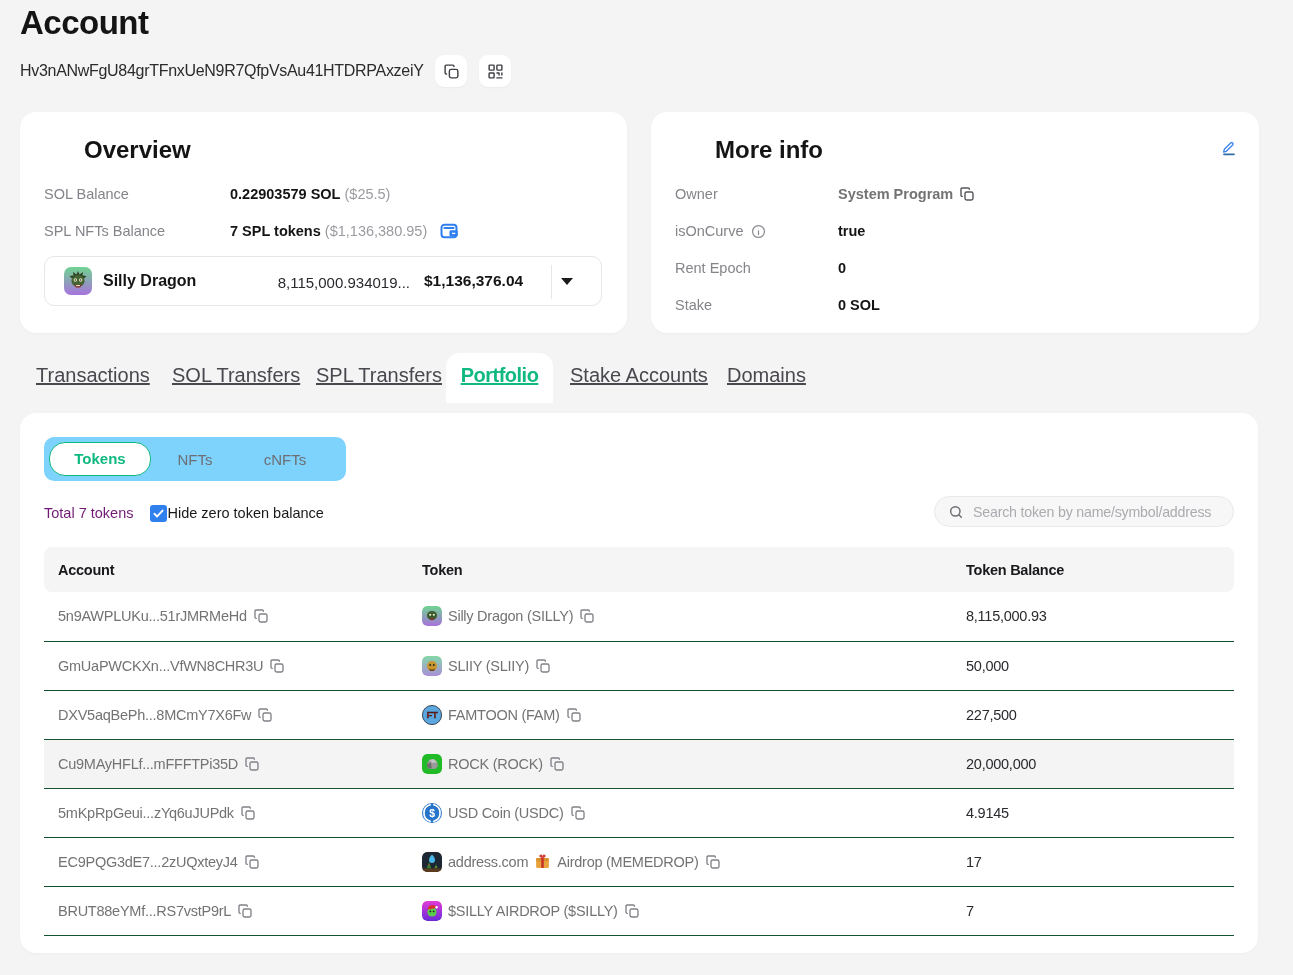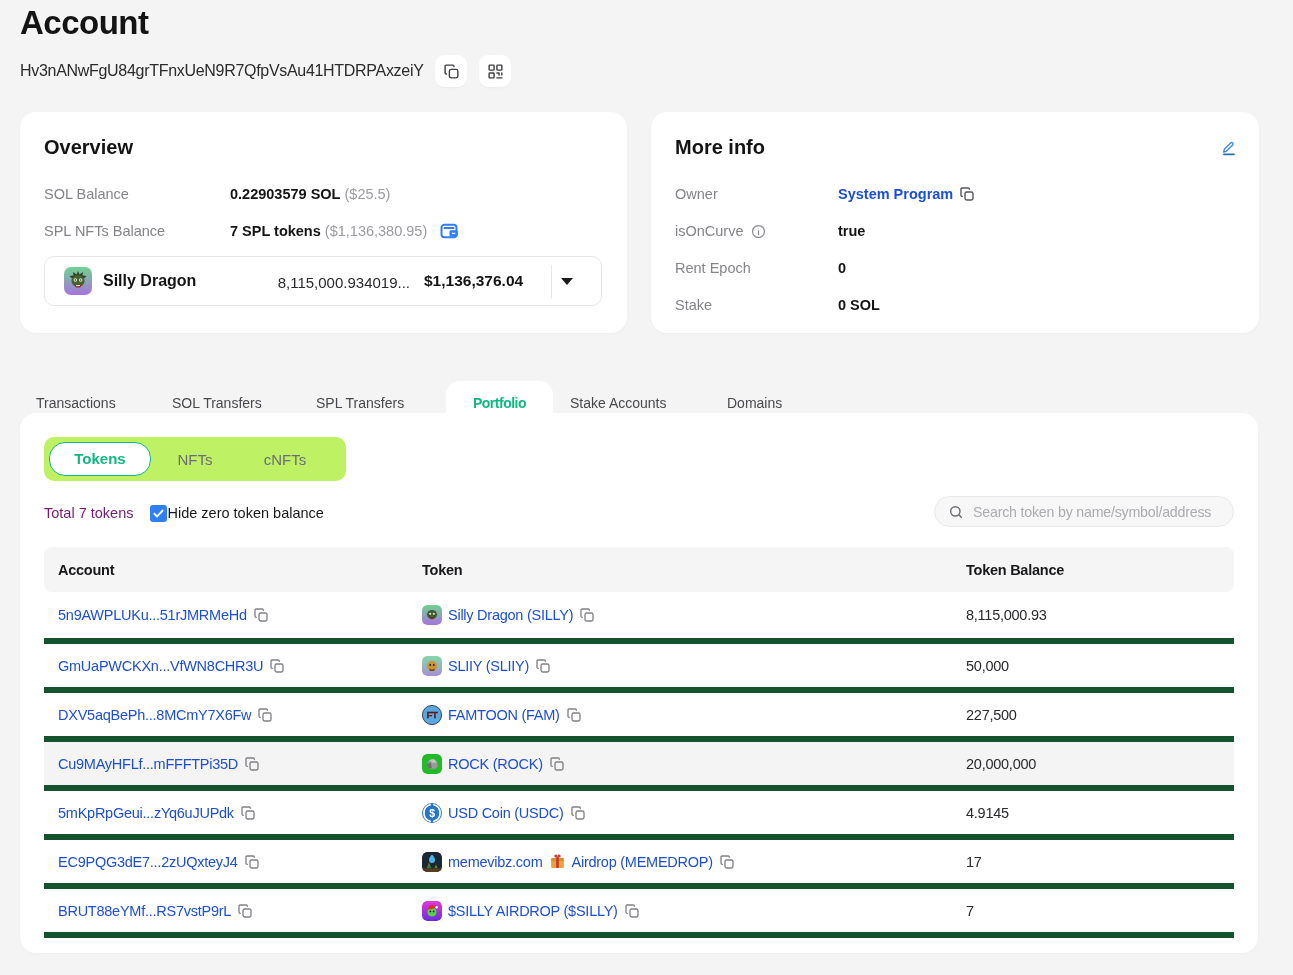--- a/index.html
+++ b/index.html
@@ -8,43 +8,43 @@
 #page { position:relative; width:1293px; height:975px; }
 h1.title { left:20px; top:4px; font-size:33px; font-weight:800; letter-spacing:-0.5px; color:#141414; }
 .addr { left:20px; top:62px; font-size:16px; letter-spacing:-0.3px; color:#2b2b2b; }
 .iconbtn { width:32px; height:32px; background:#fff; border-radius:9px; display:flex; align-items:center; justify-content:center; box-shadow:0 1px 2px rgba(0,0,0,0.04); }
 .searchwrap { left:848px; top:8px; width:408px; height:48px; background:#fff; border-radius:10px; display:flex; align-items:center; box-shadow:0 1px 2px rgba(0,0,0,0.03); }
 .searchwrap .ph { margin-left:20px; font-size:14px; letter-spacing:-0.2px; color:#a8a8ad; flex:1; }
 .searchbtn { position:absolute; right:1px; top:4px; width:47px; height:40px; background:#bb3fd9; border-radius:9px; display:flex; align-items:center; justify-content:center; }
 .card { background:#fff; border-radius:16px; box-shadow:0 1px 3px rgba(0,0,0,0.03); }
 #ovcard { left:20px; top:112px; width:607px; height:221px; }
 #micard { left:651px; top:112px; width:608px; height:221px; }
-.cardtitle { font-size:20px; font-weight:700; color:#141414; }
+.cardtitle { font-size:24px; font-weight:700; color:#141414;margin-left:40px; }
 .row { position:absolute; display:flex; align-items:center; font-size:14.5px; }
 .lbl { color:#84848a; }
 .val { font-weight:700; color:#141414; }
 .dim { color:#9b9ba1; font-weight:400; }
-.link { color:#1d4ed8; text-decoration:none; }
+.link { color:#737373; text-decoration:none; }
 .selector { left:24px; top:144px; width:558px; height:50px; border:1px solid #e7e7e9; border-radius:10px; }
-.tab { position:absolute; top:381px; height:50px; line-height:44px; font-size:14px; font-weight:400; color:#48484e; }
+.tab { position:absolute; top:353px; height:50px; line-height:44px; font-size:20px; font-weight:400; color:#48484e;text-decoration:underline; }
 .tab.active { background:#fff; color:#10b981; font-weight:700; letter-spacing:-0.5px; border-radius:14px 14px 0 0; }
 #panel { left:20px; top:413px; width:1238px; height:540px; }
-.seg { left:44px; top:437px; width:302px; height:44px; background:#bef264; border-radius:10px; display:flex; align-items:center; padding:0 5px; }
+.seg { left:44px; top:437px; width:302px; height:44px; background:#7dd3fc; border-radius:10px; display:flex; align-items:center; padding:0 5px; }
 .seg .s { text-align:center; font-size:15px; font-weight:500; color:#6e6e74; }
 .seg .s:nth-child(1){width:102px;} .seg .s:nth-child(2){width:88px;} .seg .s:nth-child(3){width:92px;}
 .seg .s.active { background:#fff; border:1px solid #10b981; color:#10b981; font-weight:700; border-radius:16px; height:34px; line-height:32px; }
 .filterrow { left:44px; top:497px; height:32px; display:flex; align-items:center; font-size:14.5px; }
 .checkbox { width:17px; height:17px; background:#2f80ed; border-radius:3px; display:flex; align-items:center; justify-content:center; }
 .tsearch { left:934px; top:496px; width:300px; height:31px; background:#f7f7f8; border:1px solid #e9e9eb; border-radius:16px; display:flex; align-items:center; padding-left:13px; }
 .tsearch .ph { font-size:14.2px; letter-spacing:-0.2px; color:#ababb0; margin-left:9px; }
 table.tk { position:absolute; left:44px; top:547px; width:1190px; border-collapse:collapse; font-size:14.5px; letter-spacing:-0.25px; }
 table.tk th { background:#f5f5f6; text-align:left; font-weight:700; color:#19191c; height:45px; padding:0; }
 table.tk th:first-child { border-radius:8px 0 0 8px; padding-left:14px; }
 table.tk th:last-child { border-radius:0 8px 8px 0; }
-table.tk td { height:49px; padding:0; border-bottom:6px solid #14532d; }
+table.tk td { height:49px; padding:0; border-bottom:1px solid #14532d; }
 table.tk td:first-child { padding-left:14px; }
 table.tk tr.hl td { background:#f4f4f5; }
 .cell { display:flex; align-items:center; gap:6px; }
 .ticon { width:20px; height:20px; border-radius:5px; flex:none; }
 .copy-sm { flex:none; display:flex; }
 .bal { color:#2a2a2e; }
 </style>
 </head>
 <body>
 <div id="page">
@@ -365,21 +365,21 @@
             <div class="cell">
               <svg class="ticon" viewBox="0 0 20 20">
                 <rect width="20" height="20" rx="5" fill="#1c2733"></rect>
                 <path d="M10 2.5c2.2 2.2 3 3.8 3 5.5a3 3 0 0 1-6 0c0-1.7.8-3.3 3-5.5z" fill="#49b7e8"></path>
                 <path d="M4.5 16.5 7 10l2.5 6.5z" fill="#2e7d32"></path>
                 <path d="M12 16.5l2-4.5 2 4.5z" fill="#226428"></path>
                 <circle cx="7" cy="13" r="0.8" fill="#e04040"></circle>
                 <circle cx="14" cy="15" r="0.7" fill="#e8b63a"></circle>
                 <rect y="16.5" width="20" height="3.5" fill="#5a3a1e"></rect>
               </svg>
-              <a class="link">memevibz.com</a>
+              <a class="link">address.com</a>
               <svg width="17" height="17" viewBox="0 0 24 24">
                 <rect x="3" y="10" width="18" height="11" rx="1.5" fill="#e8a33d"></rect>
                 <rect x="3" y="7" width="18" height="4.5" rx="1" fill="#d98f2b"></rect>
                 <rect x="10.2" y="7" width="3.6" height="14" fill="#c8332b"></rect>
                 <path d="M12 7C9 7 7.5 5.8 7.5 4.4 7.5 3 8.6 2 10 2c1.6 0 2 1.6 2 5zM12 7c3 0 4.5-1.2 4.5-2.6C16.5 3 15.4 2 14 2c-1.6 0-2 1.6-2 5z" fill="#d23c32"></path>
               </svg>
               <a class="link">Airdrop (MEMEDROP)</a>
               <span class="copy-sm">
                 <svg width="16" height="16" viewBox="0 0 24 24" fill="none" stroke="#808087" stroke-width="2" stroke-linecap="round" stroke-linejoin="round">
                   <rect x="9" y="9" width="12" height="12" rx="2.5"></rect>

